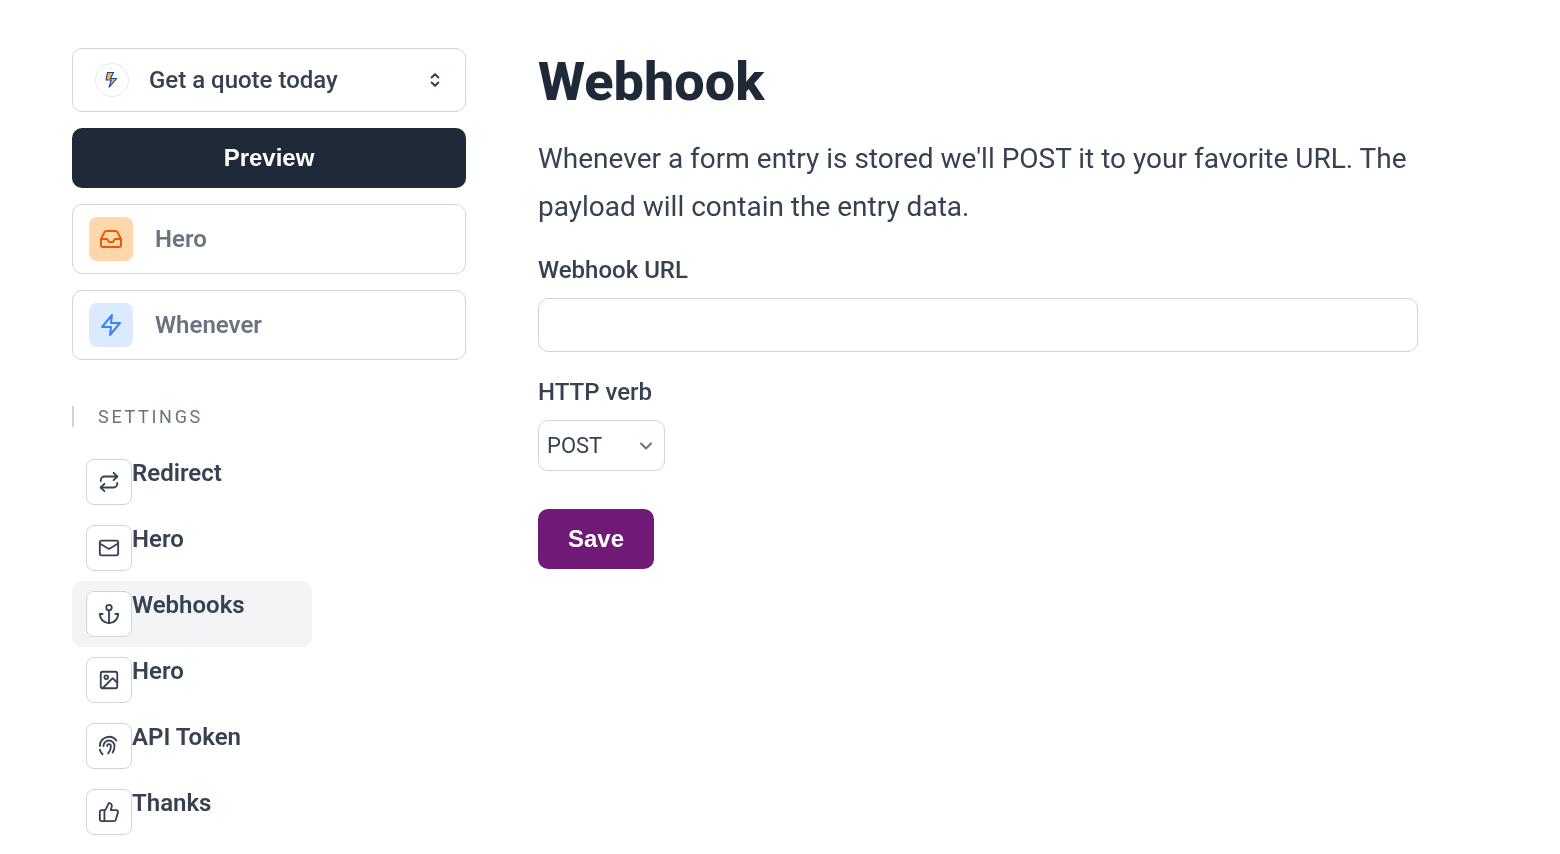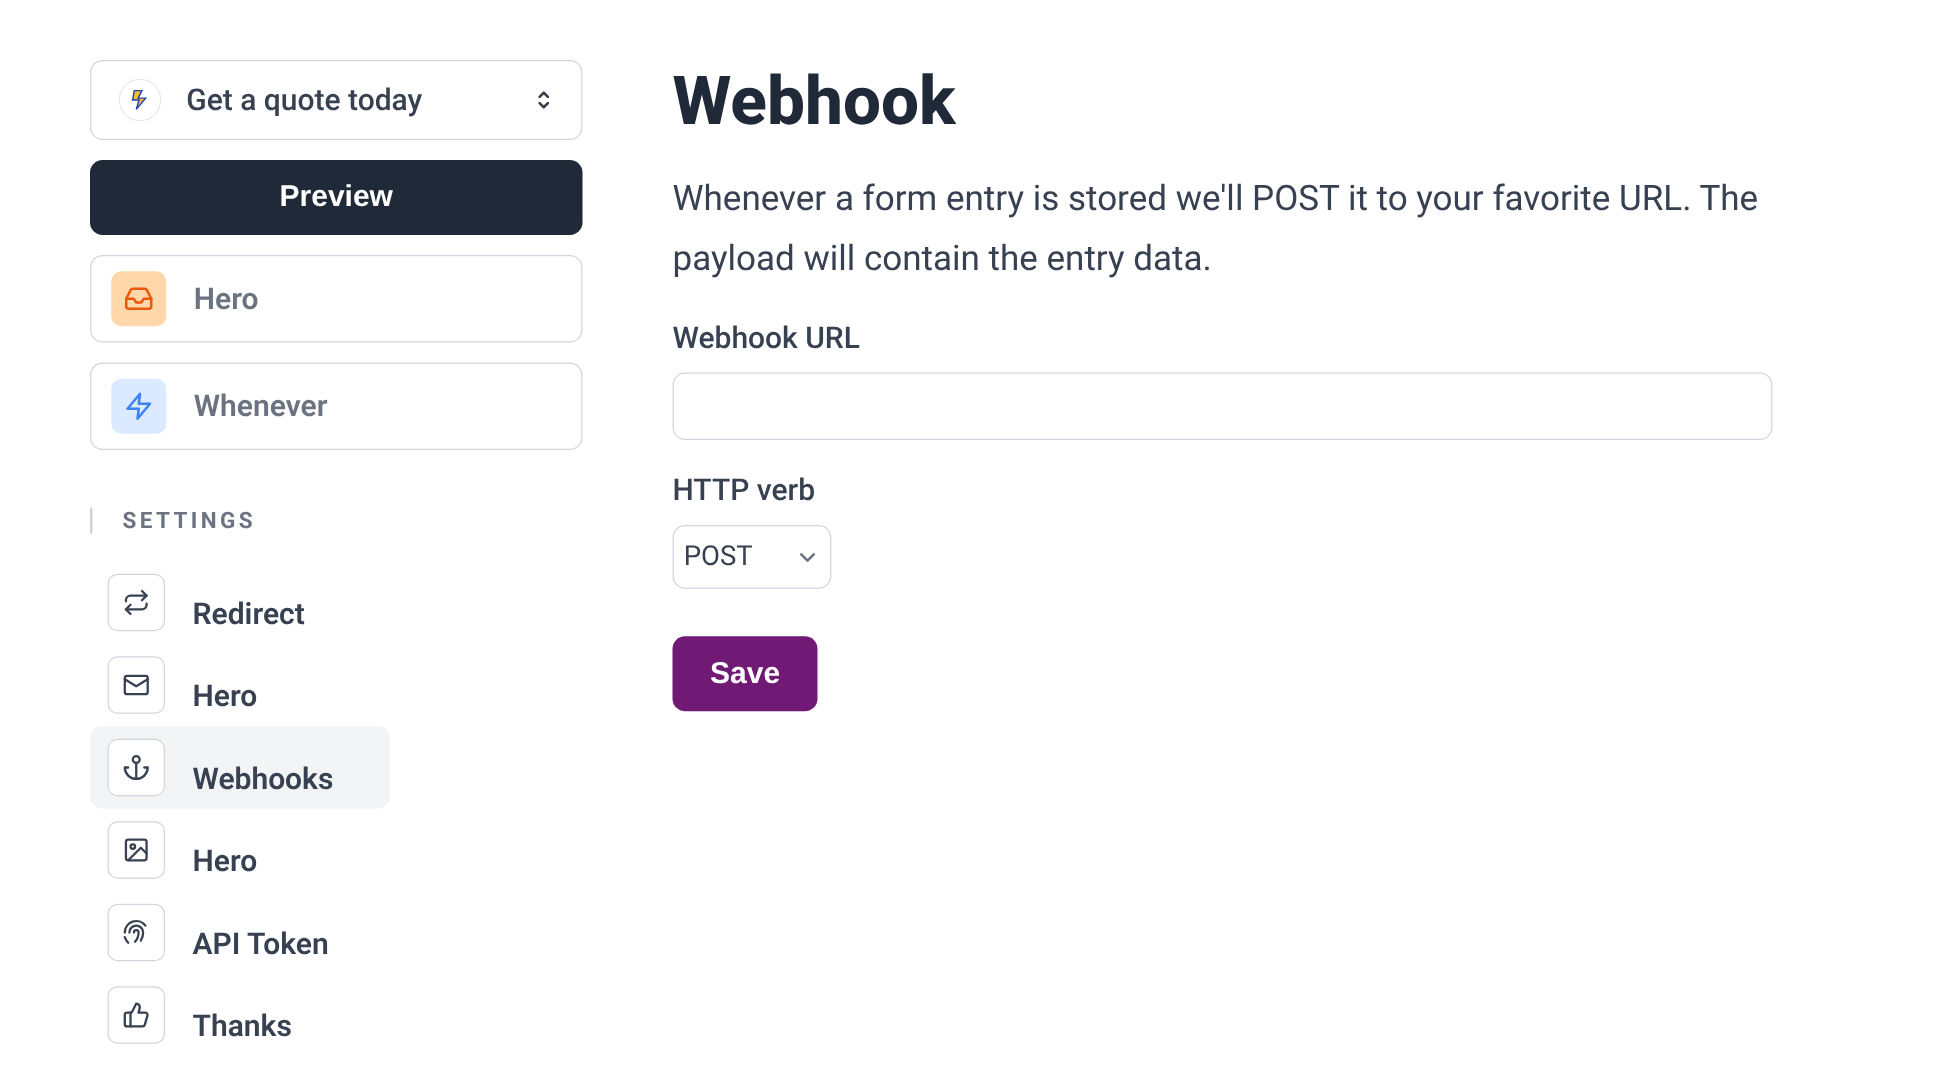--- a/index.html
+++ b/index.html
@@ -107,31 +107,30 @@
   color: #3b82f6;
 }
 
 
 .settings-header {
   margin-top: 46px;
   padding-left: 24px;
   font-size: 18px;
   letter-spacing: 0.15em;
   color: #6b7280;
-  font-weight: 700;
+  font-weight: 400;
   border-left: 2px solid #d1d5db;
 }
 
 .settings-list {
   margin-top: 22px;
 }
 .settings-item {
   display: flex;
-  align-items: flex-end;
-  gap: 22px;
+  align-items: flex-start;
   padding: 10px 14px;
   border-radius: 10px;
   cursor: pointer;
   font-size: 24px;
   font-weight: 600;
   color: #374151;
   width: fit-content;
   min-width: 240px;
 }
 .settings-item.active {

